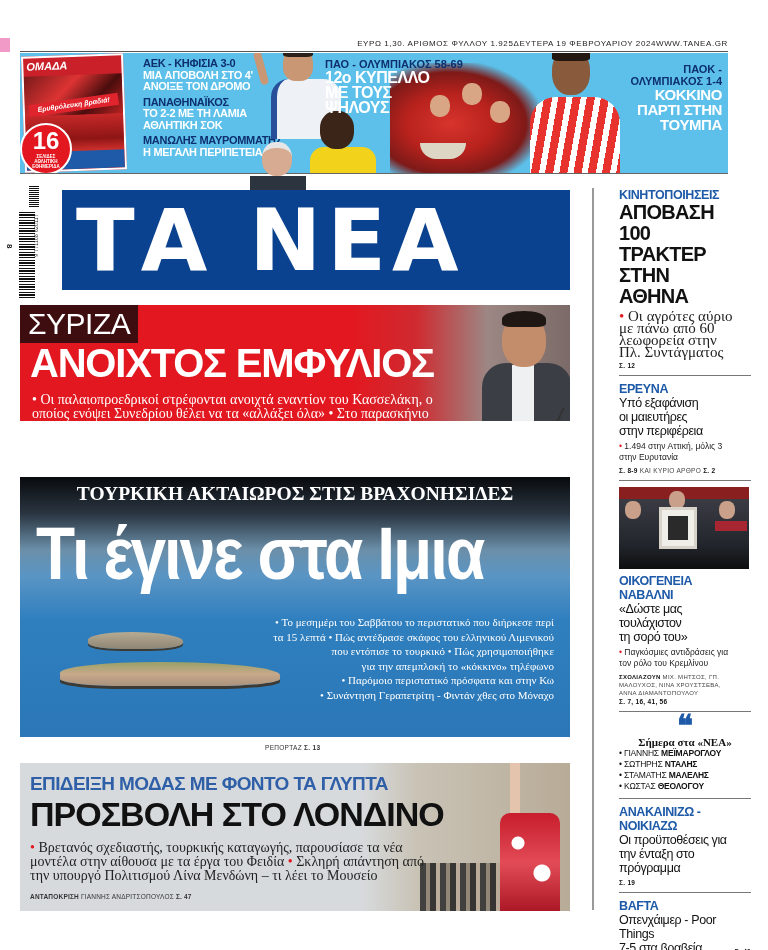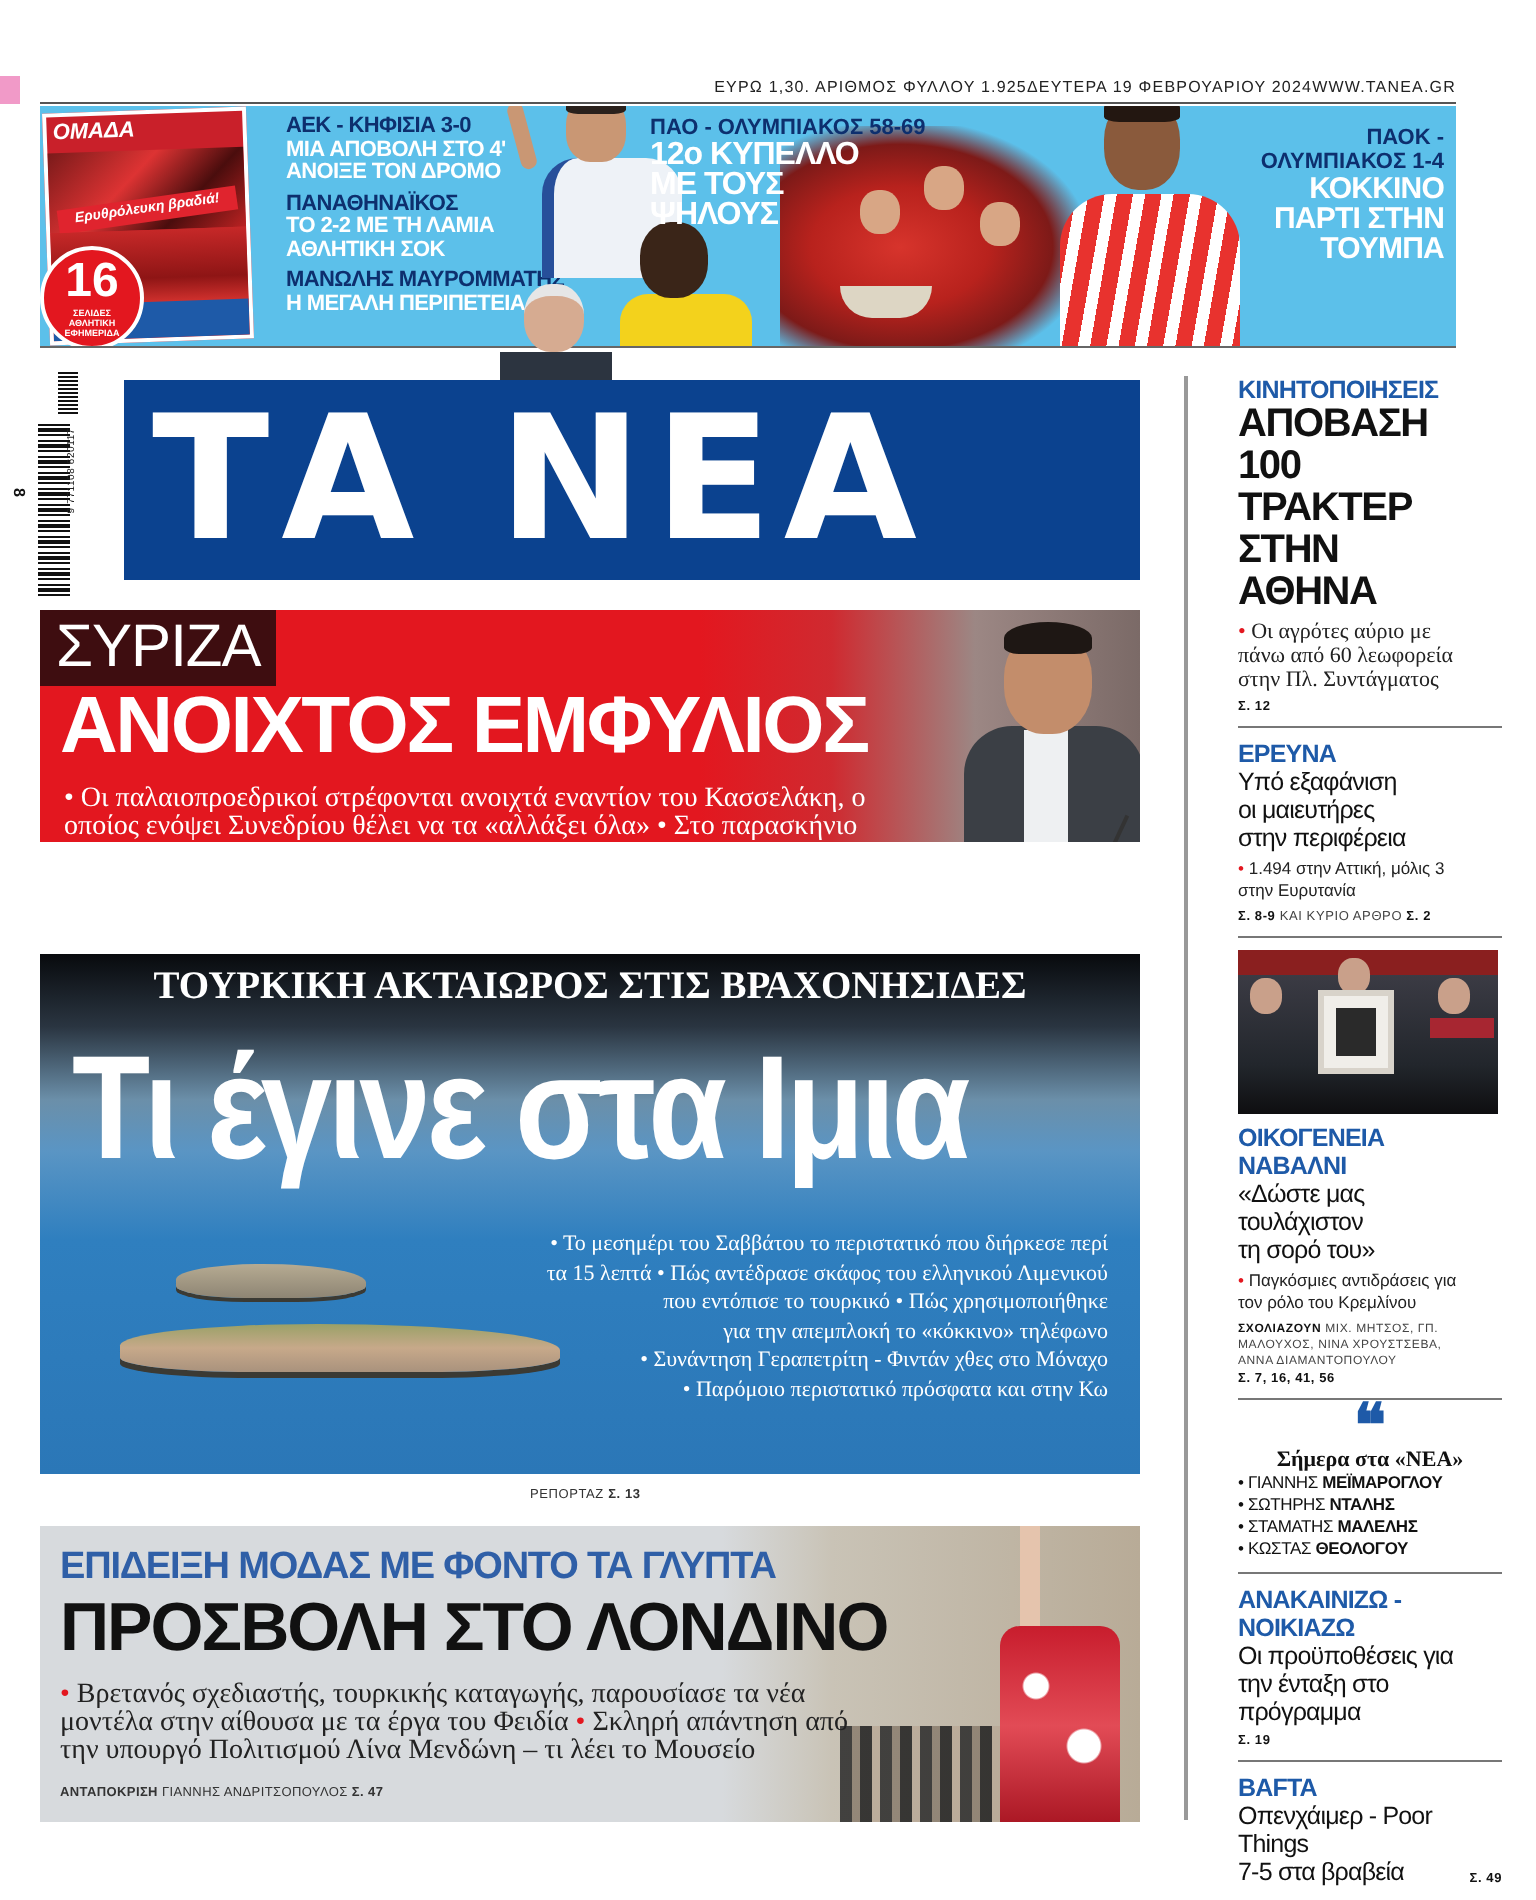--- a/index.html
+++ b/index.html
@@ -69,21 +69,21 @@
   .barcode .nums { position: absolute; left: 14px; top: 28px; font-size: 5px; writing-mode: vertical-rl; transform: rotate(180deg); color: #222; letter-spacing: 0.3px; }
   .barcode .side { position: absolute; left: -14px; top: 58px; font-size: 8px; font-weight: 700; writing-mode: vertical-rl; }
   .logo { position: absolute; left: 62px; top: 190px; width: 508px; height: 100px; background: #0b428f; display: flex; align-items: center; padding-left: 14px; }
   .logo span { color: #fff; font-weight: 700; font-size: 86px; letter-spacing: 6px; line-height: 1; font-family: "DejaVu Sans", sans-serif; }
 
   
   .rcol { position: absolute; left: 592px; top: 188px; width: 146px; border-left: 2px solid #999; padding-left: 25px; bottom: 40px; }
   .kicker { color: #1e5aa8; font-weight: 700; font-size: 12.5px; letter-spacing: -0.4px; line-height: 14px; }
   .r-big { font-weight: 700; font-size: 20px; line-height: 21px; letter-spacing: -0.7px; color: #111; }
   .r-deck { font-size: 12.5px; line-height: 14px; color: #111; letter-spacing: -0.4px; }
-  .r-body { font-size: 11px; line-height: 12px; color: #222; font-family: "Liberation Serif", serif; margin-top: 3px; }
+  .r-body { font-size: 15px; line-height: 12px; color: #222; font-family: "Liberation Serif", serif; margin-top: 3px; }
   .r-body-sans { font-size: 8.5px; line-height: 11px; color: #222; margin-top: 3px; }
   .bullet { color: #e3171f; }
   .pg { font-size: 6.5px; font-weight: 700; color: #111; margin-top: 4px; letter-spacing: 0.3px; }
   .pg .lt { font-weight: 400; color: #444; }
   .rule { border-top: 1px solid #777; margin: 6px 0 6px 0; width: 132px; }
   .r-photo { width: 130px; height: 82px; position: relative; overflow: hidden; background: linear-gradient(180deg, #8a1f1f 0 15%, #3b3b44 15%, #22262c 70%, #0e0e10); margin-top: 2px; }
   .r-photo .frame { position: absolute; left: 40px; top: 20px; width: 38px; height: 42px; background: #f0eee9; border: 3px solid #d8d3ca; }
   .r-photo .frame::after { content: ""; position: absolute; left: 6px; top: 6px; width: 20px; height: 24px; background: #2a2a2a; }
   .r-photo .p1, .r-photo .p2, .r-photo .p3 { position: absolute; width: 16px; height: 18px; border-radius: 45%; background: #c9a08a; }
   .r-photo .p1 { left: 6px; top: 14px; } .r-photo .p2 { left: 50px; top: 4px; } .r-photo .p3 { left: 100px; top: 14px; }
@@ -248,22 +248,22 @@
 <div class="imia">
   <div class="island1"></div>
   <div class="island2"></div>
   <div class="kick">ΤΟΥΡΚΙΚΗ ΑΚΤΑΙΩΡΟΣ ΣΤΙΣ ΒΡΑΧΟΝΗΣΙΔΕΣ</div>
   <div class="headline">Τι έγινε στα Ιμια</div>
   <div class="body">
     <div>• Το μεσημέρι του Σαββάτου το περιστατικό που διήρκεσε περί</div>
     <div>τα 15 λεπτά • Πώς αντέδρασε σκάφος του ελληνικού Λιμενικού</div>
     <div>που εντόπισε το τουρκικό • Πώς χρησιμοποιήθηκε</div>
     <div>για την απεμπλοκή το «κόκκινο» τηλέφωνο</div>
+    <div>• Παρόμοιο περιστατικό πρόσφατα και στην Κω</div>
     <div>• Συνάντηση Γεραπετρίτη - Φιντάν χθες στο Μόναχο</div>
-    <div>• Παρόμοιο περιστατικό πρόσφατα και στην Κω</div>
   </div>
 </div>
 <div class="imia-credit">
   <span>ΡΕΠΟΡΤΑΖ</span> <b>Σ. 13</b>
 </div>
 
 <div class="fashion">
   <div class="audience"></div>
   <div class="model">
     <div class="arm"></div>

